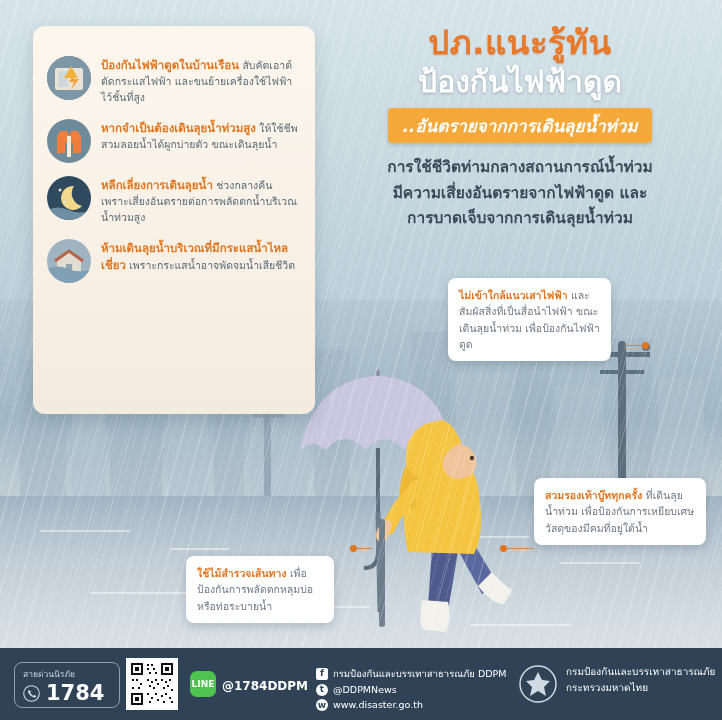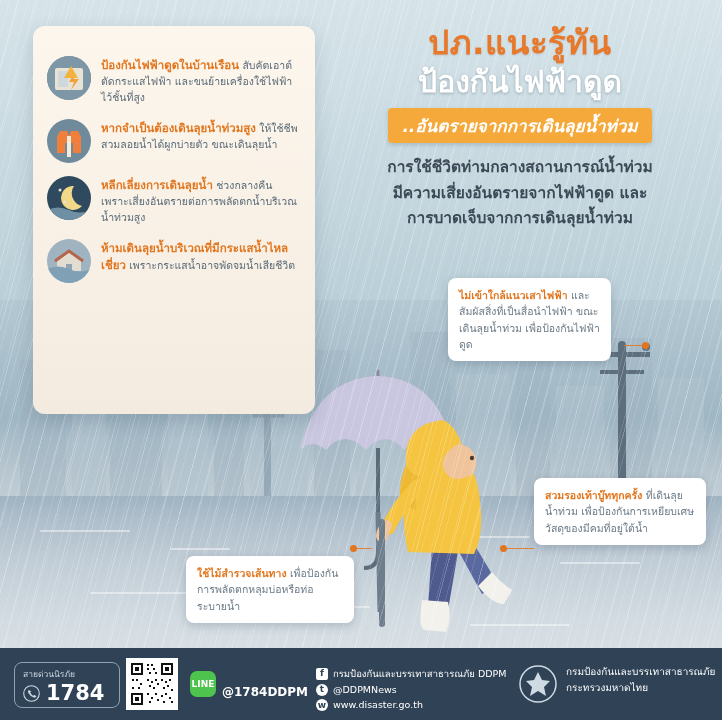--- a/index.html
+++ b/index.html
@@ -64,21 +64,21 @@
   .dot{position:absolute;width:7px;height:7px;border-radius:50%;background:#e2761f;}
   .leader{position:absolute;height:1px;background:#e2761f;opacity:.85;}
   
   .footer{position:absolute;left:0;bottom:0;width:722px;height:72px;background:#2f4256;}
   .hot{position:absolute;left:14px;top:14px;width:104px;height:44px;border:1.5px solid #8ea2b4;border-radius:8px;color:#fff;}
   .hot .lbl{font-size:8.5px;color:#cfdae3;margin:4px 0 0 8px;}
   .hot .num{font-size:21px;font-weight:bold;margin-left:30px;line-height:1;}
   .qr{position:absolute;left:126px;top:10px;width:52px;height:52px;background:#fff;padding:3px;box-sizing:border-box;}
   .lineico{position:absolute;left:190px;top:23px;width:26px;height:26px;border-radius:7px;background:#4ec34e;
     color:#fff;font-size:9px;font-weight:bold;display:flex;align-items:center;justify-content:center;}
-  .lineid{position:absolute;left:222px;top:37px;color:#fff;font-size:12px;font-weight:bold;}
+  .lineid{position:absolute;left:222px;top:31px;color:#fff;font-size:12px;font-weight:bold;}
   .social{position:absolute;left:316px;top:18px;color:#fff;font-size:9.5px;line-height:1.65;}
   .social .row{display:flex;align-items:center;gap:5px;}
   .sico{width:12px;height:12px;border-radius:2px;background:#fff;color:#2f4256;font-size:9px;font-weight:bold;
     display:flex;align-items:center;justify-content:center;flex:0 0 12px;}
   .sico.r{border-radius:50%;}
   .dept{position:absolute;left:494px;top:16px;color:#fff;font-size:10px;line-height:1.6;}
   
   svg{display:block;}
 </style>
 </head>
@@ -249,21 +249,21 @@
 
   <div class="callout" style="left:534px;top:478px;width:172px;">
     <div class="t">
       <b>สวมรองเท้าบู๊ททุกครั้ง</b>
       <span>ที่เดินลุยน้ำท่วม เพื่อป้องกันการเหยียบเศษวัสดุของมีคมที่อยู่ใต้น้ำ</span>
     </div>
   </div>
   <div class="leader" style="left:506px;top:548px;width:28px;"></div>
   <div class="dot" style="left:500px;top:545px;"></div>
 
-  <div class="callout" style="left:186px;top:556px;width:168px;">
+  <div class="callout" style="left:186px;top:556px;width:148px;">
     <div class="t">
       <b>ใช้ไม้สำรวจเส้นทาง</b>
       <span>เพื่อป้องกันการพลัดตกหลุมบ่อหรือท่อระบายน้ำ</span>
     </div>
   </div>
   <div class="leader" style="left:354px;top:548px;width:18px;"></div>
   <div class="dot" style="left:350px;top:545px;"></div>
 
   <div class="footer">
 

